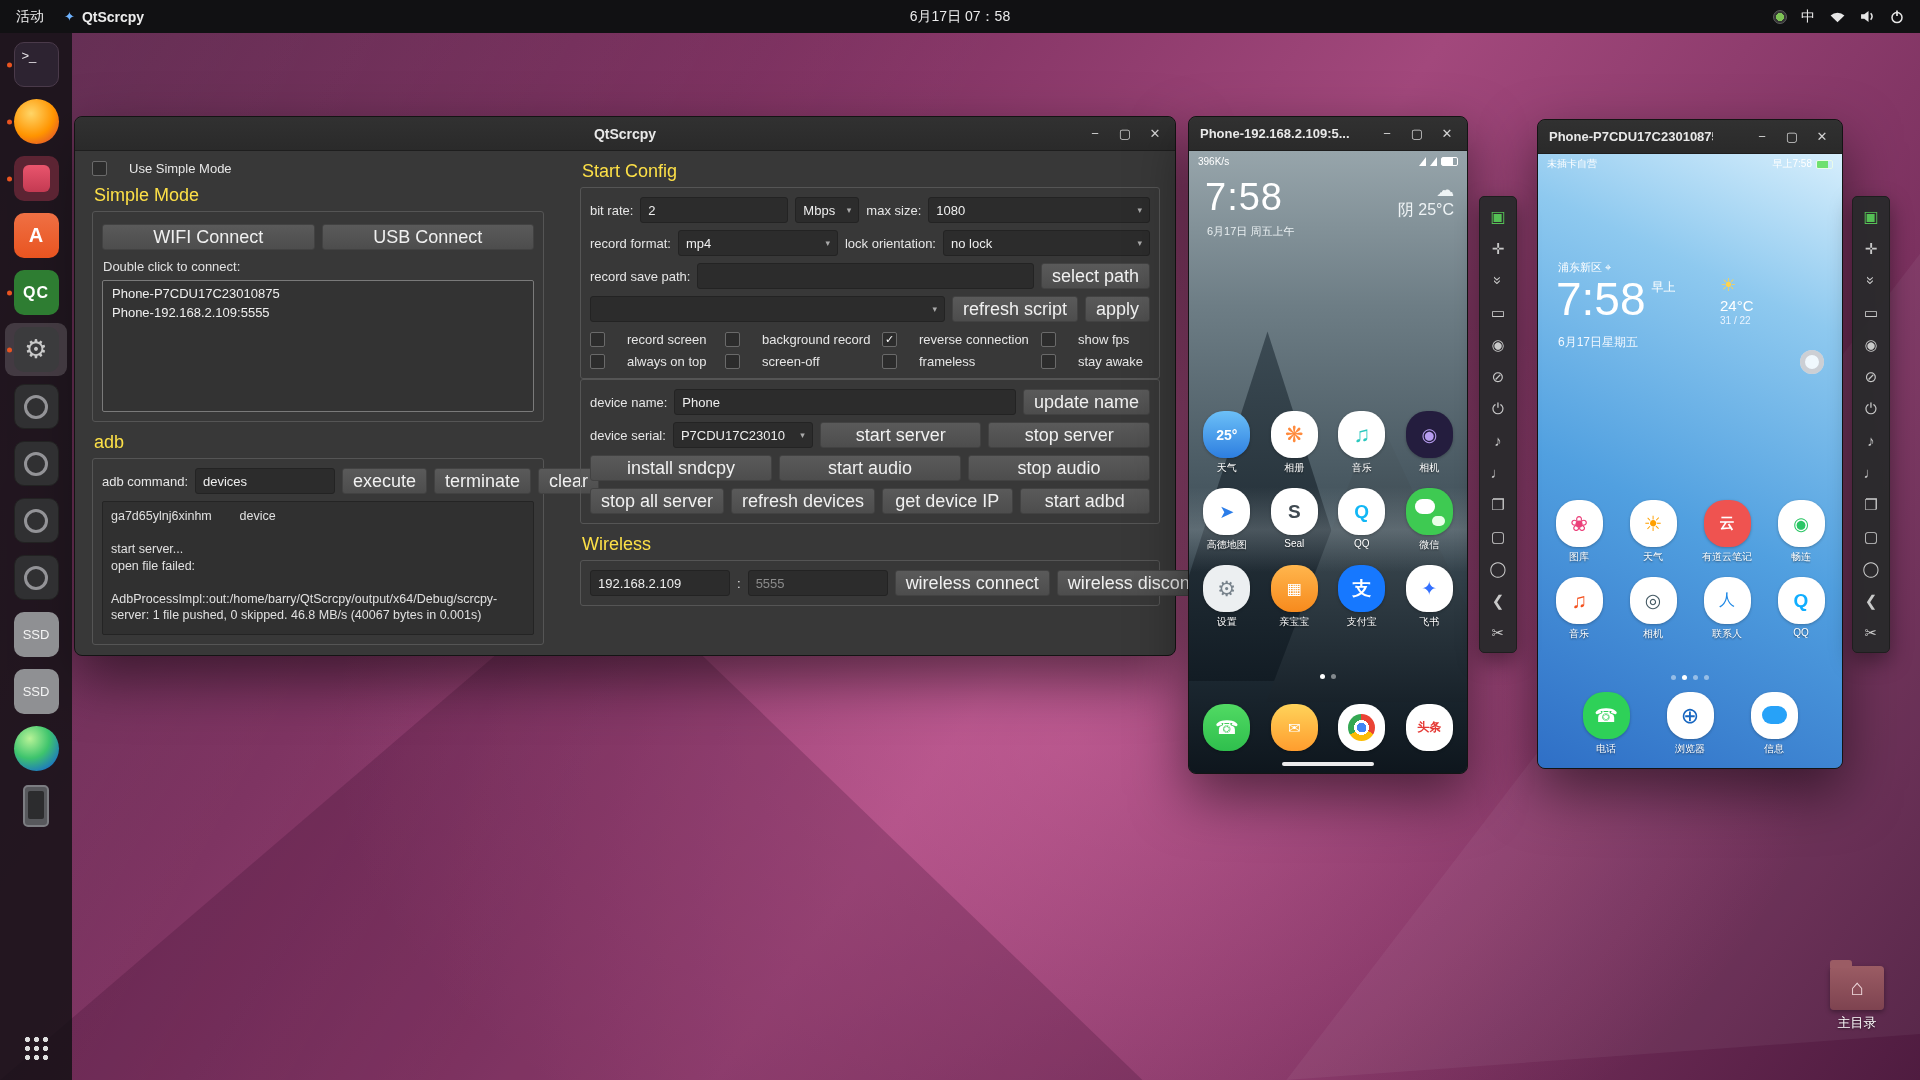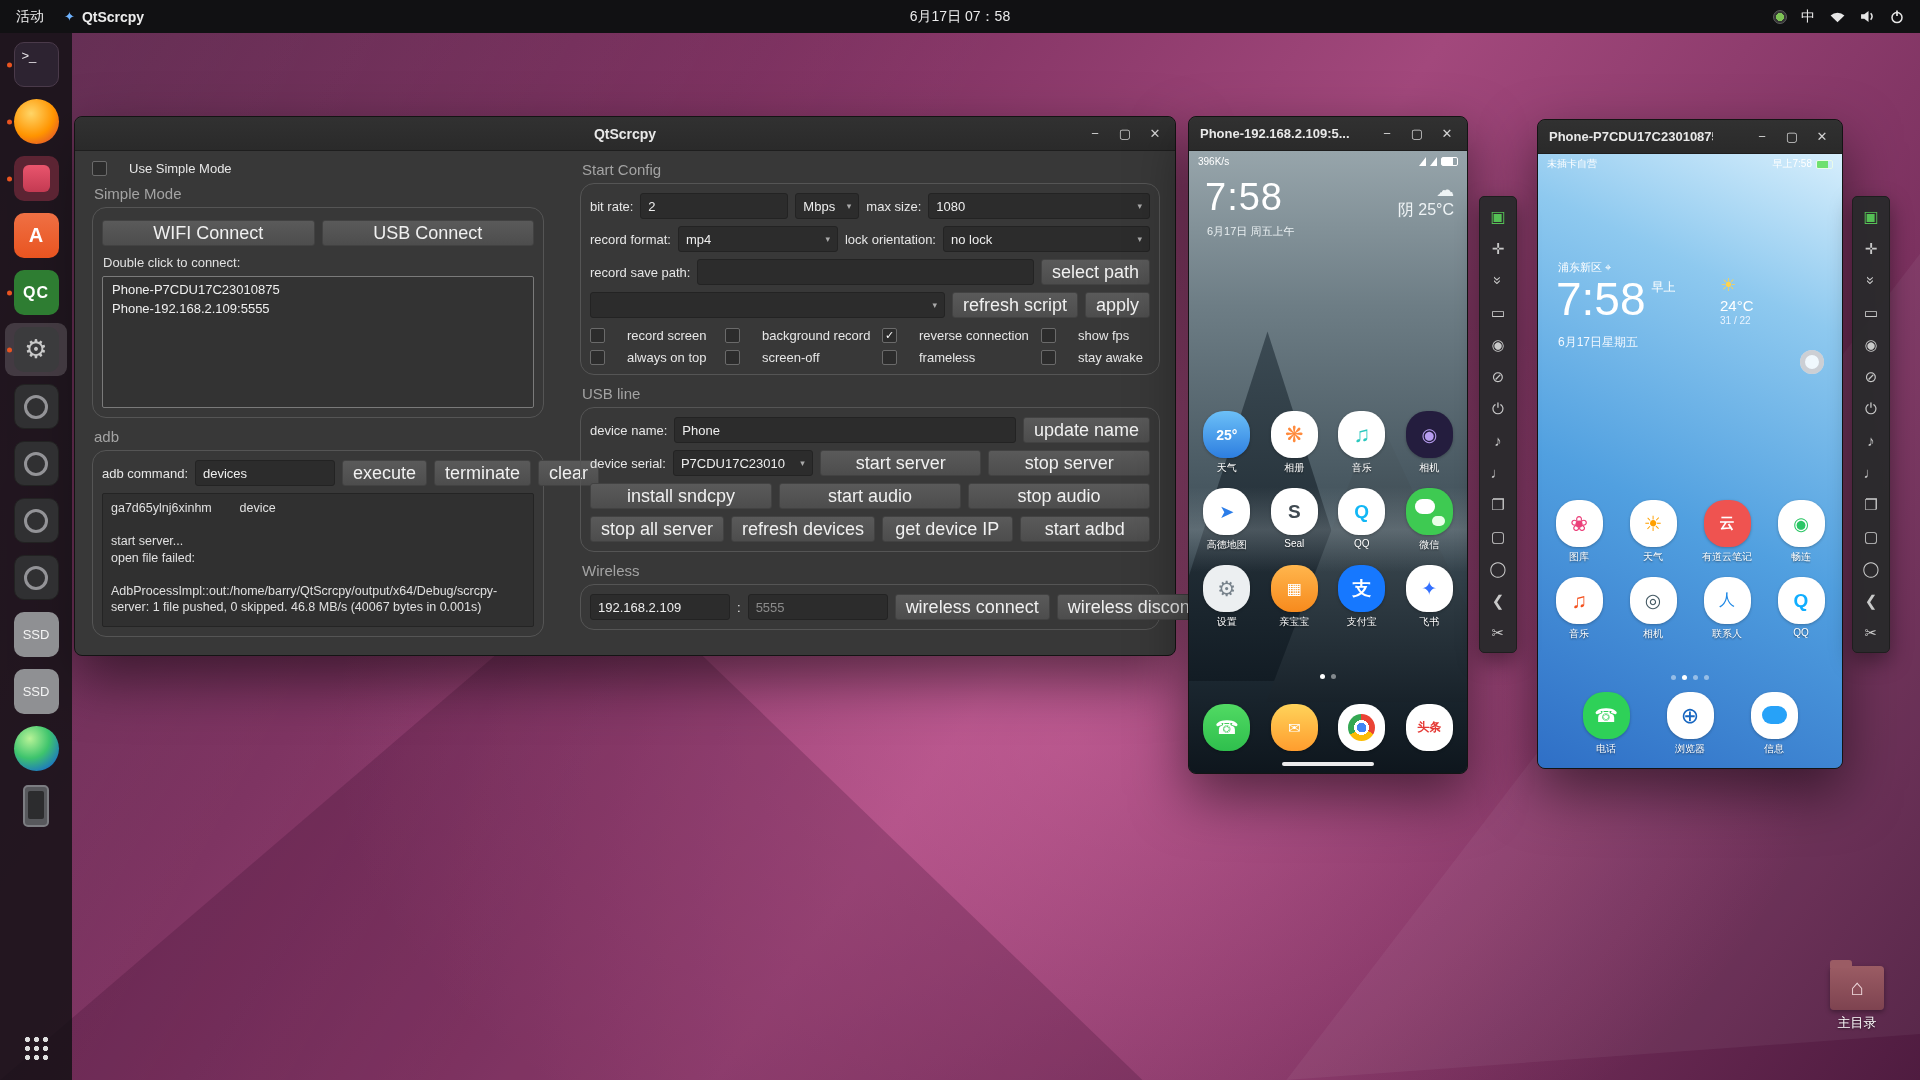--- a/index.html
+++ b/index.html
@@ -59,23 +59,23 @@
 .row{display:flex;align-items:center;gap:7px;margin-bottom:7px}
 .row:last-child{margin-bottom:0}
 .lbl{font-size:13px;color:#e6e6e6;white-space:nowrap}
 .btn{background:linear-gradient(#5a5a5a,#4d4d4d);border:1px solid #424242;border-radius:3px;height:26px;color:#f0f0f0;font-size:18px;padding:0 10px;cursor:pointer;white-space:nowrap}
 .inp{background:#2c2c2c;border:1px solid #232323;border-radius:3px;height:26px;color:#eee;font-size:13px;padding:0 7px;min-width:0}
 .inp::placeholder{color:#8b8b8b}
 .combo{display:flex;align-items:center;background:#2c2c2c;border:1px solid #232323;border-radius:3px;height:26px;padding:0 7px;color:#eee;font-size:13px;cursor:pointer;min-width:0}
 .ca{margin-left:auto;color:#a9a9a9;font-size:9px;padding-left:6px}
 .f1{flex:1}
 .w64{flex:0 0 64px}.w140{flex:0 0 140px}.w148{flex:0 0 148px}.w160{flex:0 0 160px}
-.gtitle{font-size:15px;color:#a3a3a3;margin:0 0 5px 2px}
+.gtitle{font-size:18px;color:#fde047;margin:0 0 5px 2px}
 .mt8{margin-top:10px}
-.gbox{border:1px solid #555;border-radius:14px;padding:9px}
+.gbox{border:1px solid #555;border-radius:3px;padding:9px}
 .chk{display:flex;align-items:center;gap:22px;font-size:13px;color:#e6e6e6;cursor:pointer;white-space:nowrap}
 .box{width:15px;height:15px;background:#2c2c2c;border:1px solid #6a6a6a;border-radius:2px;display:flex;align-items:center;justify-content:center;font-size:11px;color:#fff;flex:0 0 15px}
 .cw1{flex:0 0 128px}.cw2{flex:0 0 150px}.cw3{flex:0 0 152px}
 .hint{font-size:13px;color:#e0e0e0;margin:9px 0 6px 1px}
 .list{background:#333;border:1px solid #7a7a7a;border-radius:2px;height:132px;padding:3px 0;overflow:hidden}
 .litem{font-size:13px;color:#efefef;padding:2px 9px;cursor:pointer}
 .log{background:#303030;border:1px solid #242424;border-radius:2px;height:134px;padding:6px 8px;font-size:12.5px;color:#e0e0e0;white-space:pre-wrap;word-break:break-word;line-height:1.32;overflow:hidden}
 
 
 .phone-win1{left:1188px;top:116px;width:280px;height:658px;z-index:12}
@@ -417,21 +417,20 @@
           </label>
         <label class="chk">
             <span class="box">
               <span></span>
             </span>
             <span>stay awake</span>
           </label>
       </div>
     </div>
 
-    <div class="gtitle mt8">USB line</div>
     <div class="gbox">
       <div class="row">
         <span class="lbl">device name:</span>
         <input class="inp f1" value="Phone" style="">
         <button class="btn">update name</button>
       </div>
       <div class="row">
         <span class="lbl">device serial:</span>
         <div class="combo w140">
             <span>P7CDU17C23010</span>

